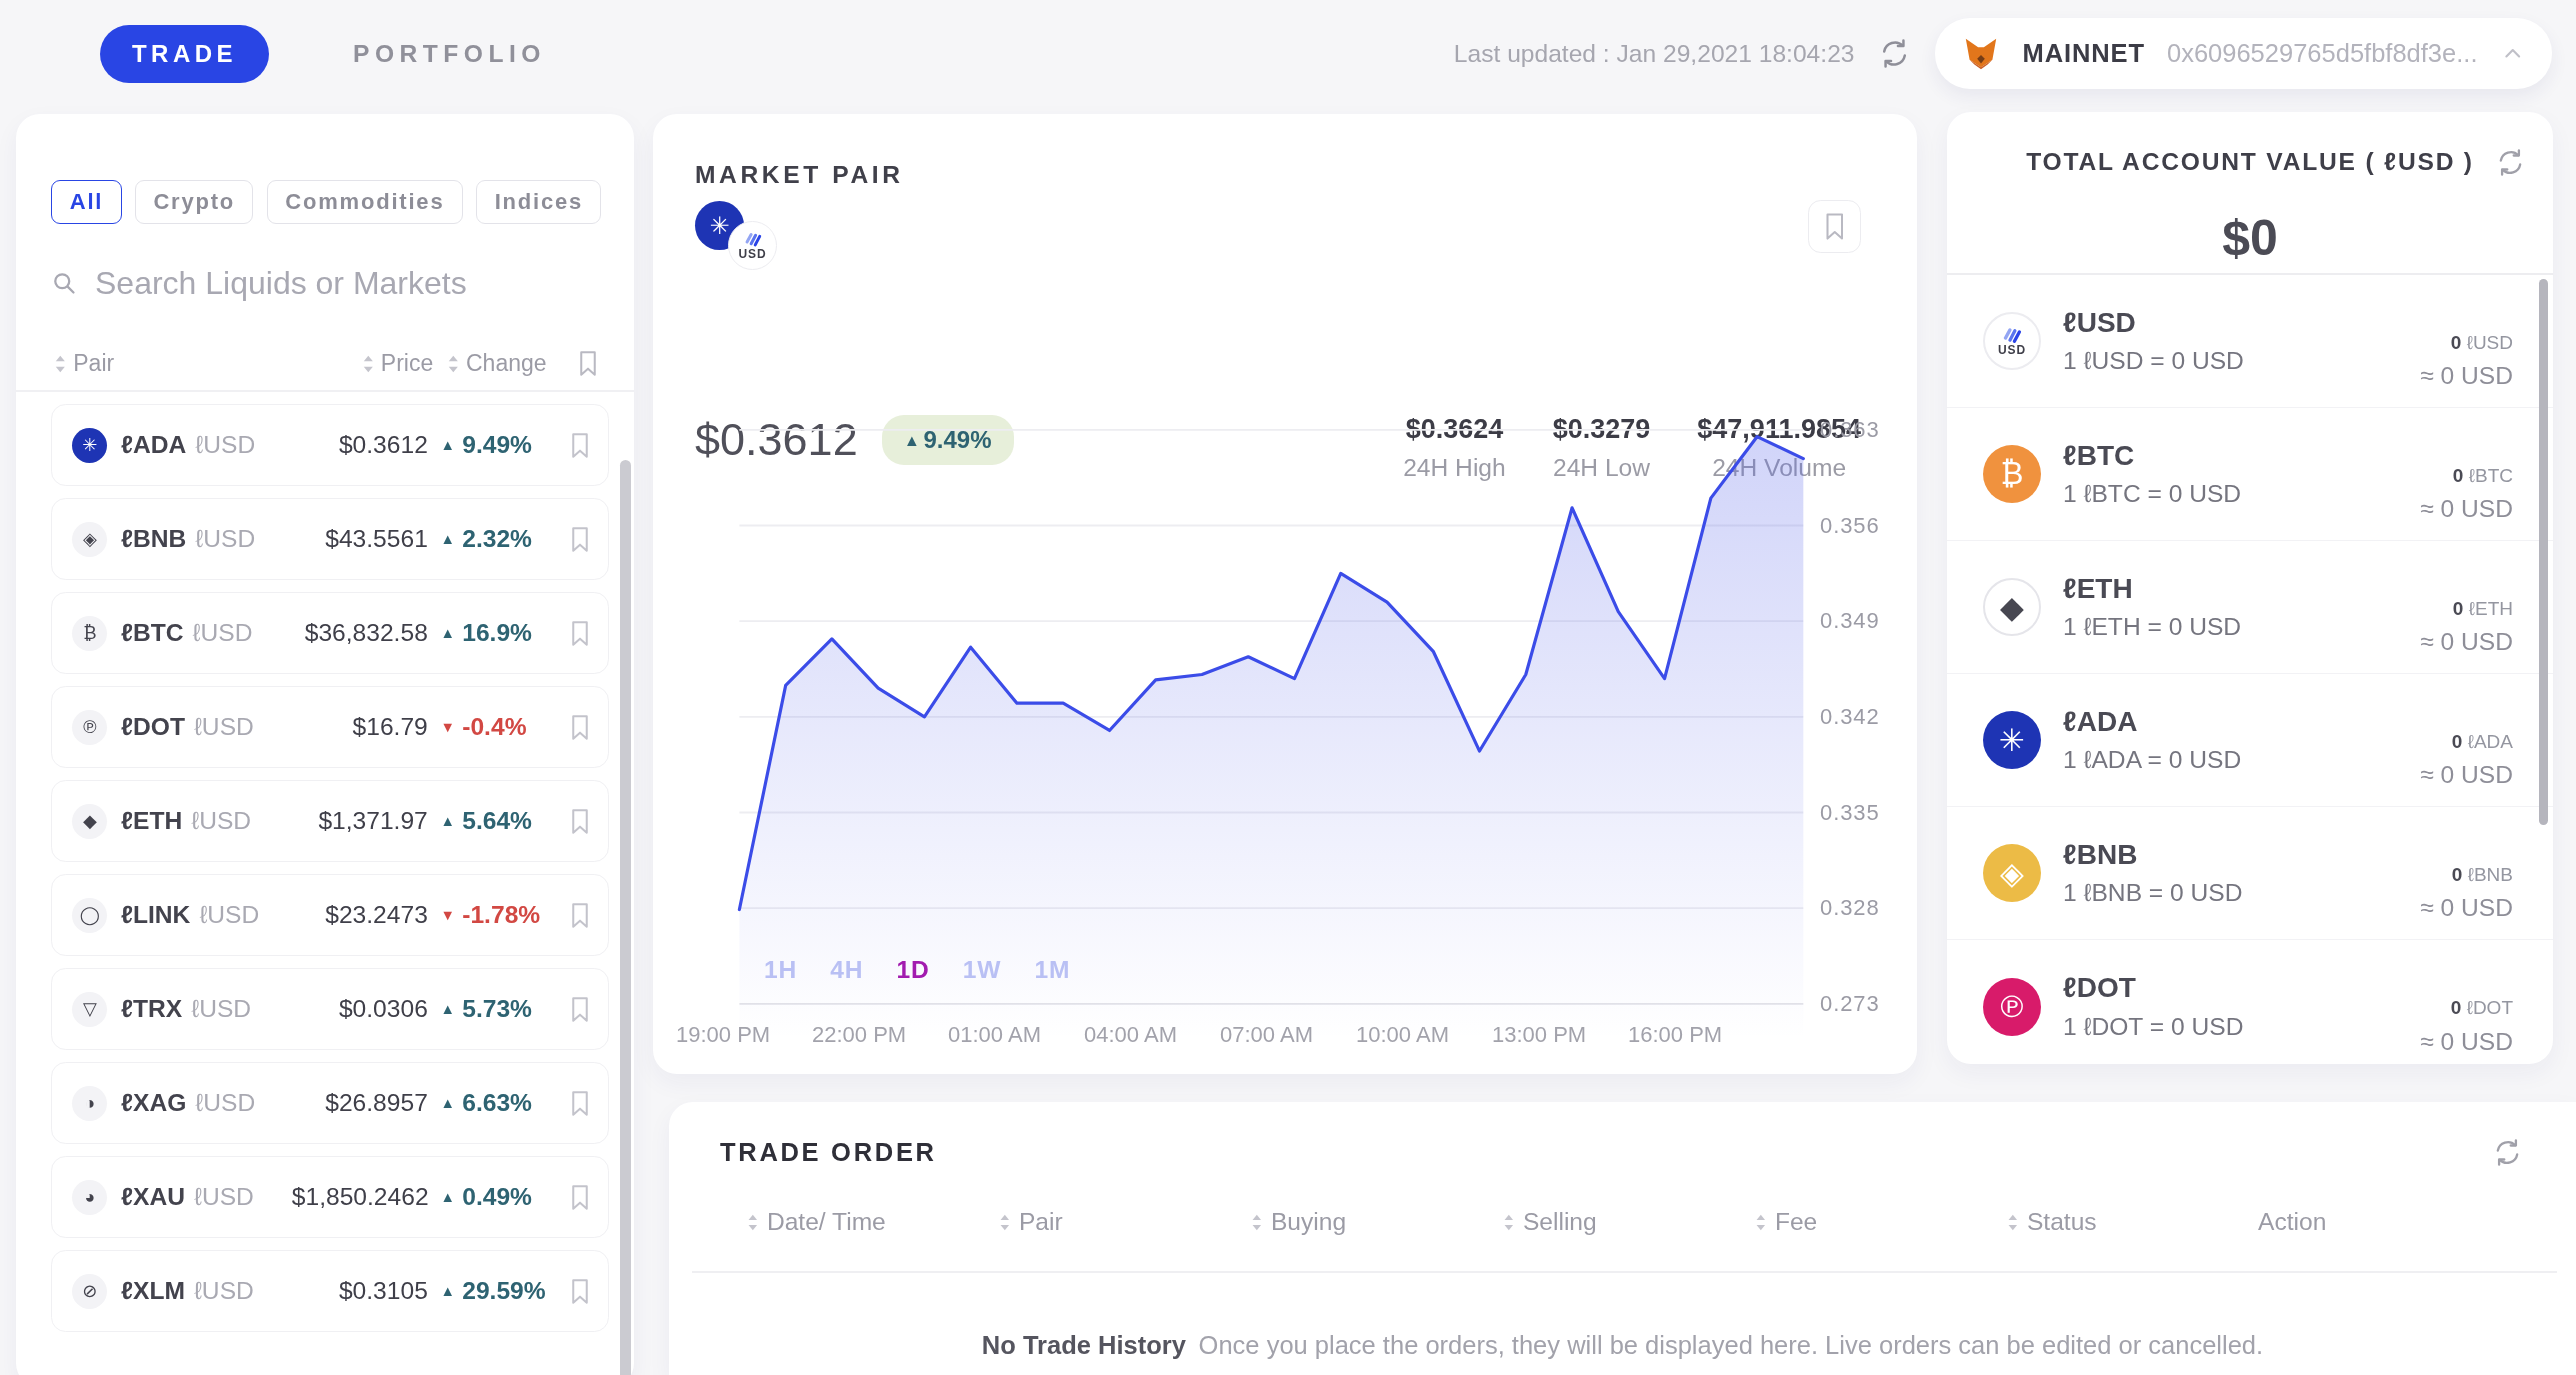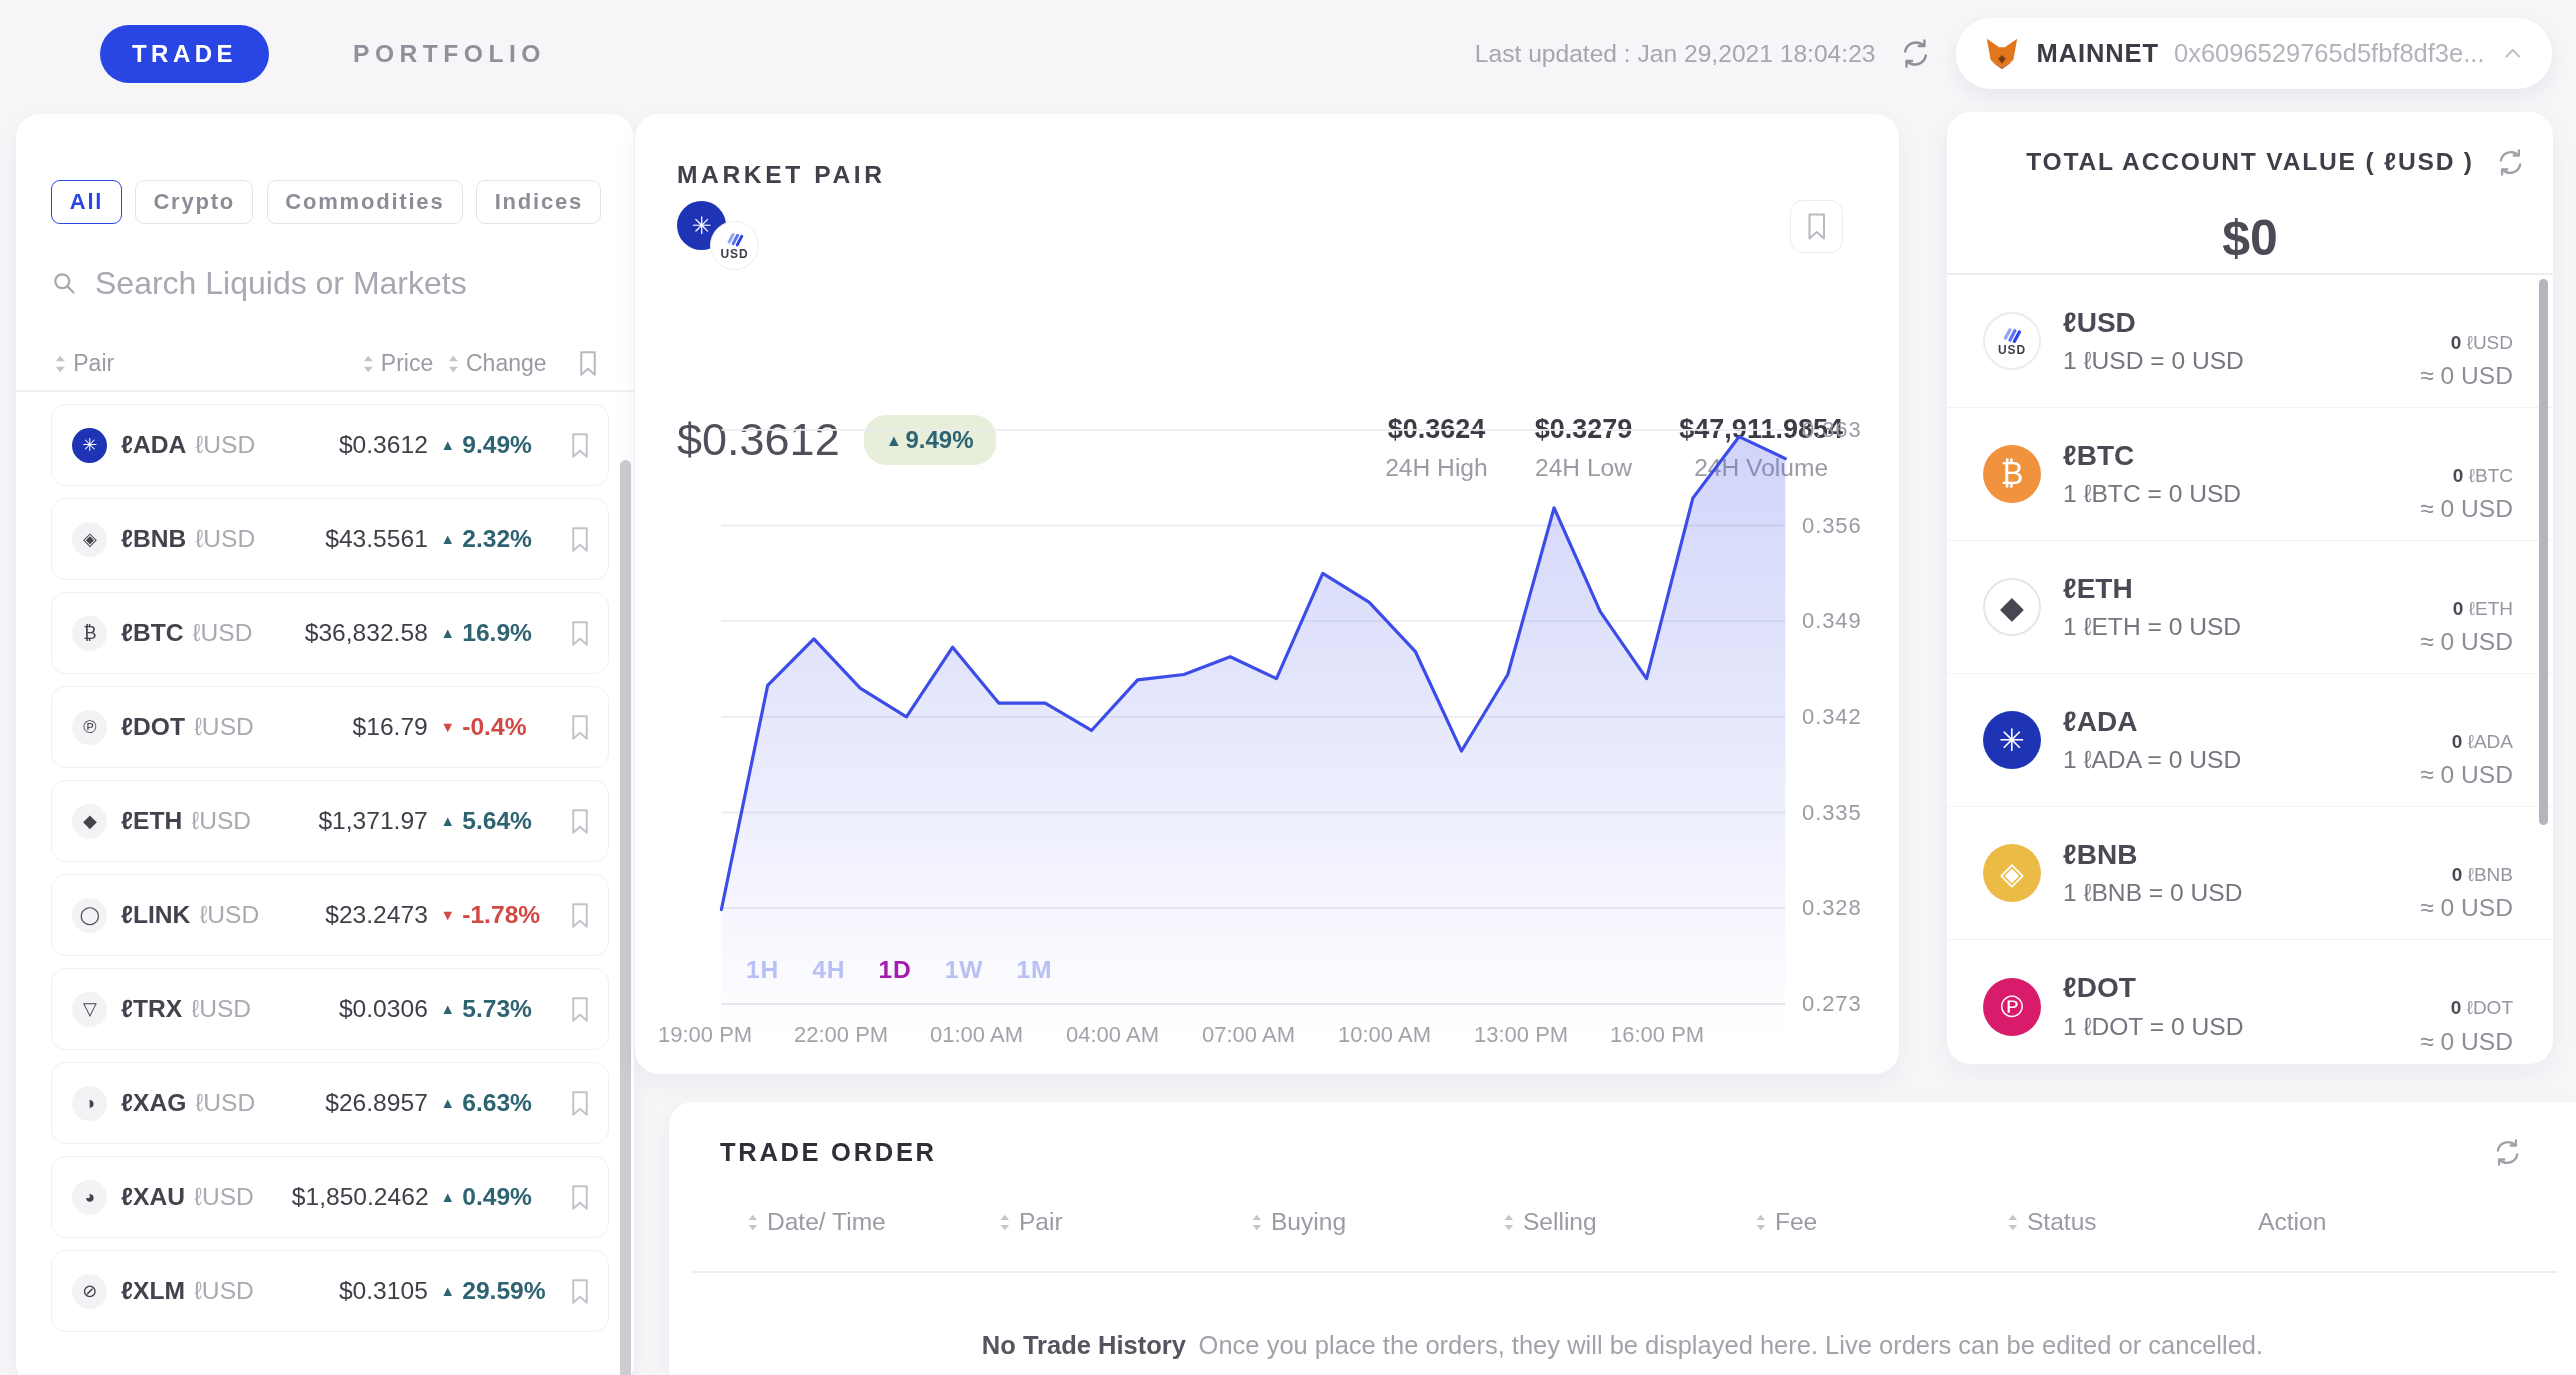--- a/index.html
+++ b/index.html
@@ -15,21 +15,21 @@
   header{position:absolute;left:0;top:0;width:2576px;height:107px;display:flex;align-items:center;}
   .logo{display:flex;align-items:center;gap:9px;margin-left:31px;cursor:pointer;}
   .logo-dark{font-size:38px;font-weight:700;color:#141829;letter-spacing:0.5px;}
   .logo-blue{font-size:38px;font-weight:700;color:#2537df;letter-spacing:0.5px;margin-left:1.8px;}
   .trade-btn{margin-left:100px;width:169px;height:58px;border:none;border-radius:31px;background:#2945e4;
     color:#fff;font-family:inherit;font-size:24px;font-weight:700;letter-spacing:4.5px;cursor:pointer;}
   .portfolio{margin-left:84px;font-size:24.6px;font-weight:700;letter-spacing:5.5px;color:#90909a;cursor:pointer;}
   .header-right{margin-left:auto;display:flex;align-items:center;gap:24px;margin-right:24px;}
   .last-updated{font-size:24.6px;color:#a6a6af;}
   .hdr-refresh{color:#8f8f99;cursor:pointer;display:flex;}
-  .wallet-pill{display:flex;align-items:center;gap:15px;height:71px;padding:0 27px;background:#fff;border-radius:35px;
+  .wallet-pill{display:flex;align-items:center;gap:22px;height:71px;padding:0 27px;background:#fff;border-radius:35px;
     box-shadow:0 7.3px 18px rgba(40,46,110,0.07);cursor:pointer;}
   .net{font-size:25.5px;font-weight:700;color:#3c3c46;letter-spacing:0.9px;}
   .addr{font-size:25.5px;color:#b3b3bc;}
 
   
   .sidebar{left:16.4px;top:114px;width:618px;height:1273px;overflow:hidden;}
   .side-inner{padding:35px 25.5px 0 35px;}
   .side-title{font-size:24.6px;font-weight:700;letter-spacing:3.6px;color:#40404a;}
   .tabs{display:flex;gap:13.6px;margin-top:31px;}
   .tab{height:44px;padding:0 17.3px;border-radius:9px;border:1.8px solid #e3e3e9;background:#fff;color:#8d8d97;
@@ -54,21 +54,21 @@
   .pairwrap{flex:1;display:flex;align-items:baseline;gap:9px;margin-left:13.6px;}
   .base{font-size:24.6px;font-weight:700;color:#43434d;}
   .quote{font-size:24.6px;color:#a9a9b2;font-weight:500;}
   .price{width:136px;text-align:right;font-size:24.6px;color:#3f3f49;font-weight:500;}
   .chg{width:127px;padding-left:12.7px;font-size:24.6px;font-weight:700;display:flex;align-items:center;gap:7.3px;}
   .chg .arr{font-size:14.6px;font-style:normal;}
   .mrow .bm{margin-left:auto;display:flex;}
   .sb-thumb{position:absolute;right:3.6px;top:346px;width:11px;height:928px;border-radius:5.5px;background:#cbcbd1;}
 
   
-  .chart-card{left:635px;top:114px;width:1264px;height:960px;overflow:hidden;}
+  .chart-card{left:653px;top:114px;width:1264px;height:960px;overflow:hidden;}
   .mp-title{position:absolute;left:42px;top:47px;font-size:24.6px;font-weight:700;letter-spacing:3.6px;color:#40404a;}
   .mp-head{position:absolute;left:42px;top:87px;display:flex;align-items:center;}
   .pair-icons{position:relative;width:87px;height:75px;}
   .ada-big{position:absolute;left:0;top:0;width:49px;height:49px;border-radius:50%;background:#1e34b4;color:#fff;
     display:flex;align-items:center;justify-content:center;font-size:24px;}
   .usd-big{position:absolute;left:33px;top:20px;width:47px;height:47px;border-radius:50%;background:#fff;
     border:1.8px solid #ececf0;display:flex;flex-direction:column;align-items:center;justify-content:center;}
   .usd-big b{font-size:12px;color:#3f3f49;letter-spacing:0.9px;}
   .mp-names{margin-left:11px;}
   .mp-pair{font-size:28px;font-weight:700;color:#44444e;}

